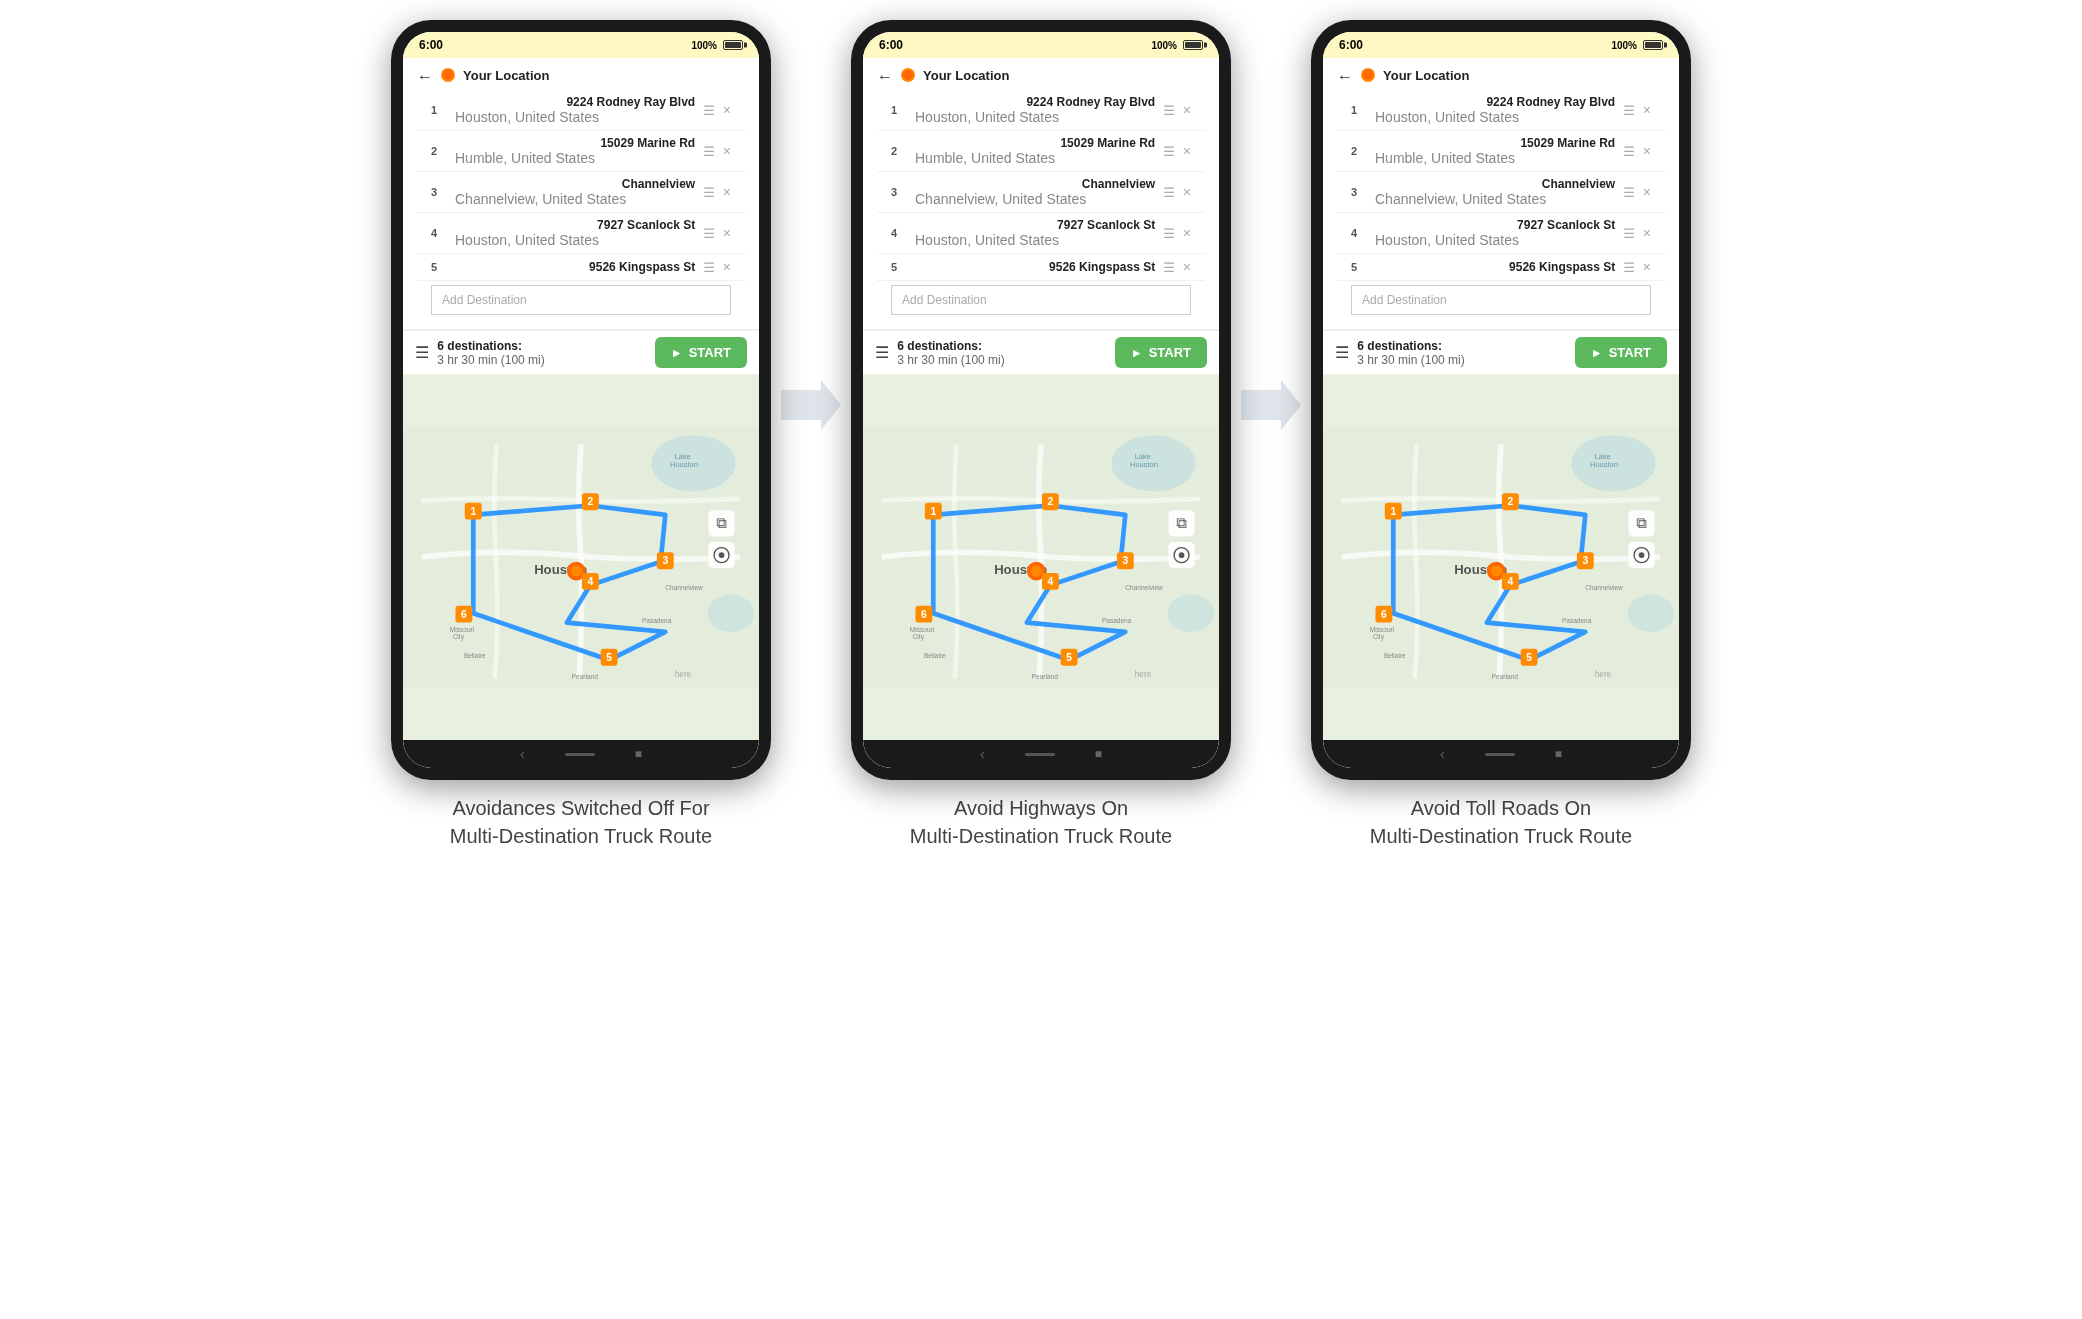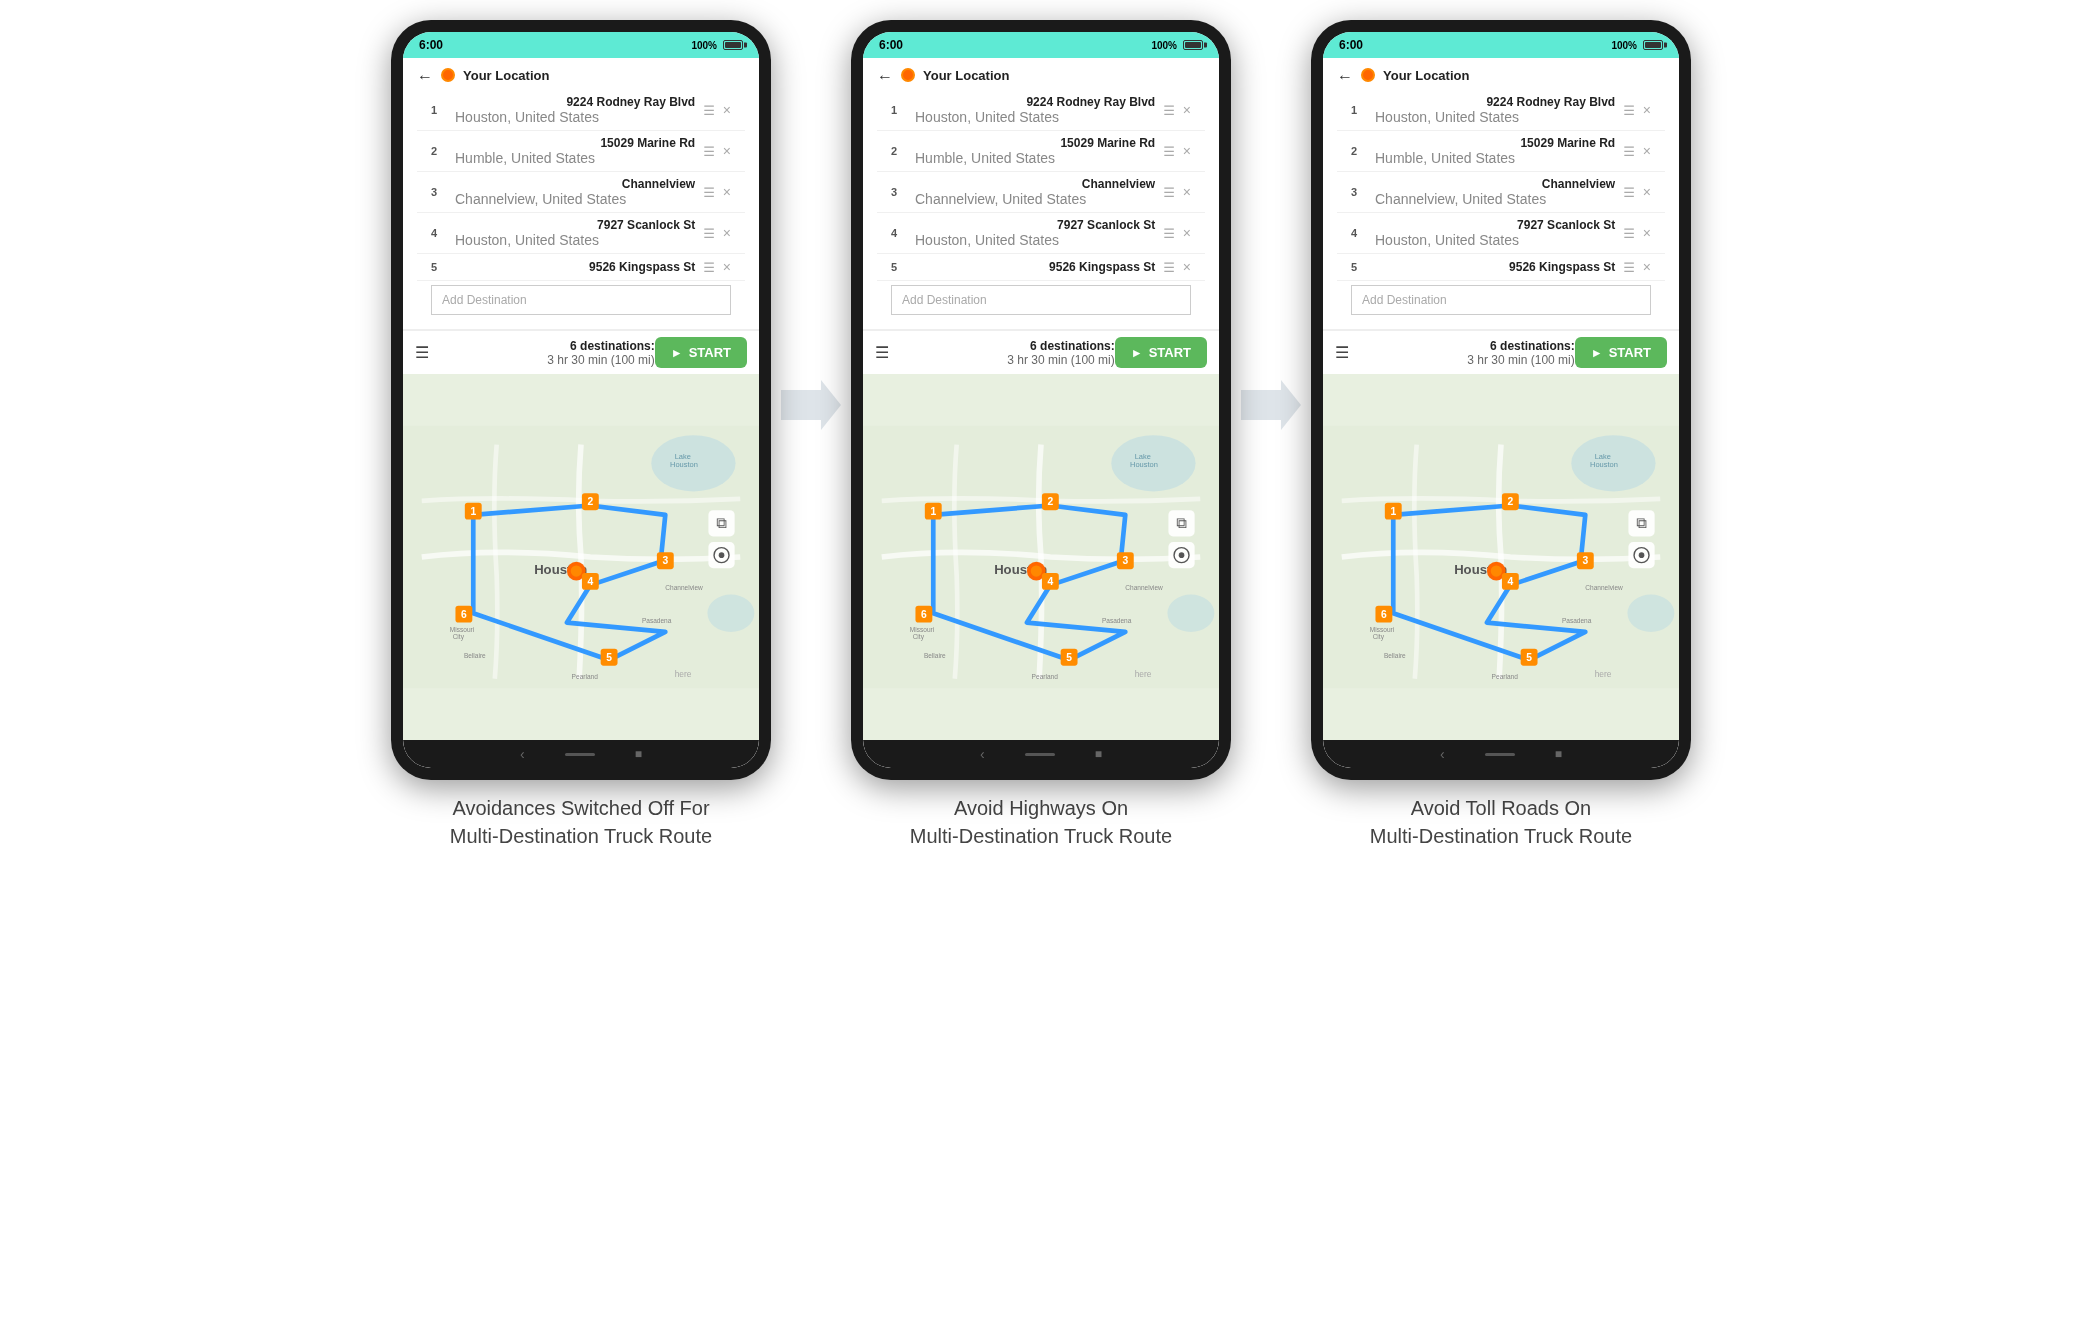--- a/index.html
+++ b/index.html
@@ -47,21 +47,21 @@
       border-radius: 28px;
       overflow: hidden;
       display: flex;
       flex-direction: column;
     }
     .status-bar {
       display: flex;
       justify-content: space-between;
       align-items: center;
       padding: 6px 16px;
-      background: #5eead4;
+      background: #fef9c3;
       font-size: 11px;
       font-weight: 600;
       flex-shrink: 0;
     }
     .status-time { font-weight: 700; font-size: 12px; }
     .status-icons { display: flex; align-items: center; gap: 4px; font-size: 11px; text-align: right; }
     .battery-icon {
       display: inline-block;
       width: 20px;
       height: 10px;
@@ -179,21 +179,20 @@
       border-top: 1px solid #eee;
       flex-shrink: 0;
     }
     .tune-icon {
       font-size: 16px;
       color: #444;
     }
     .destinations-info {
       flex: 1;
       margin-left: 8px;
-      text-align: right;
     }
     .dest-count {
       font-size: 12px;
       font-weight: 700;
       color: #222;
     }
     .dest-time {
       font-size: 12px;
       color: #666;
     }

